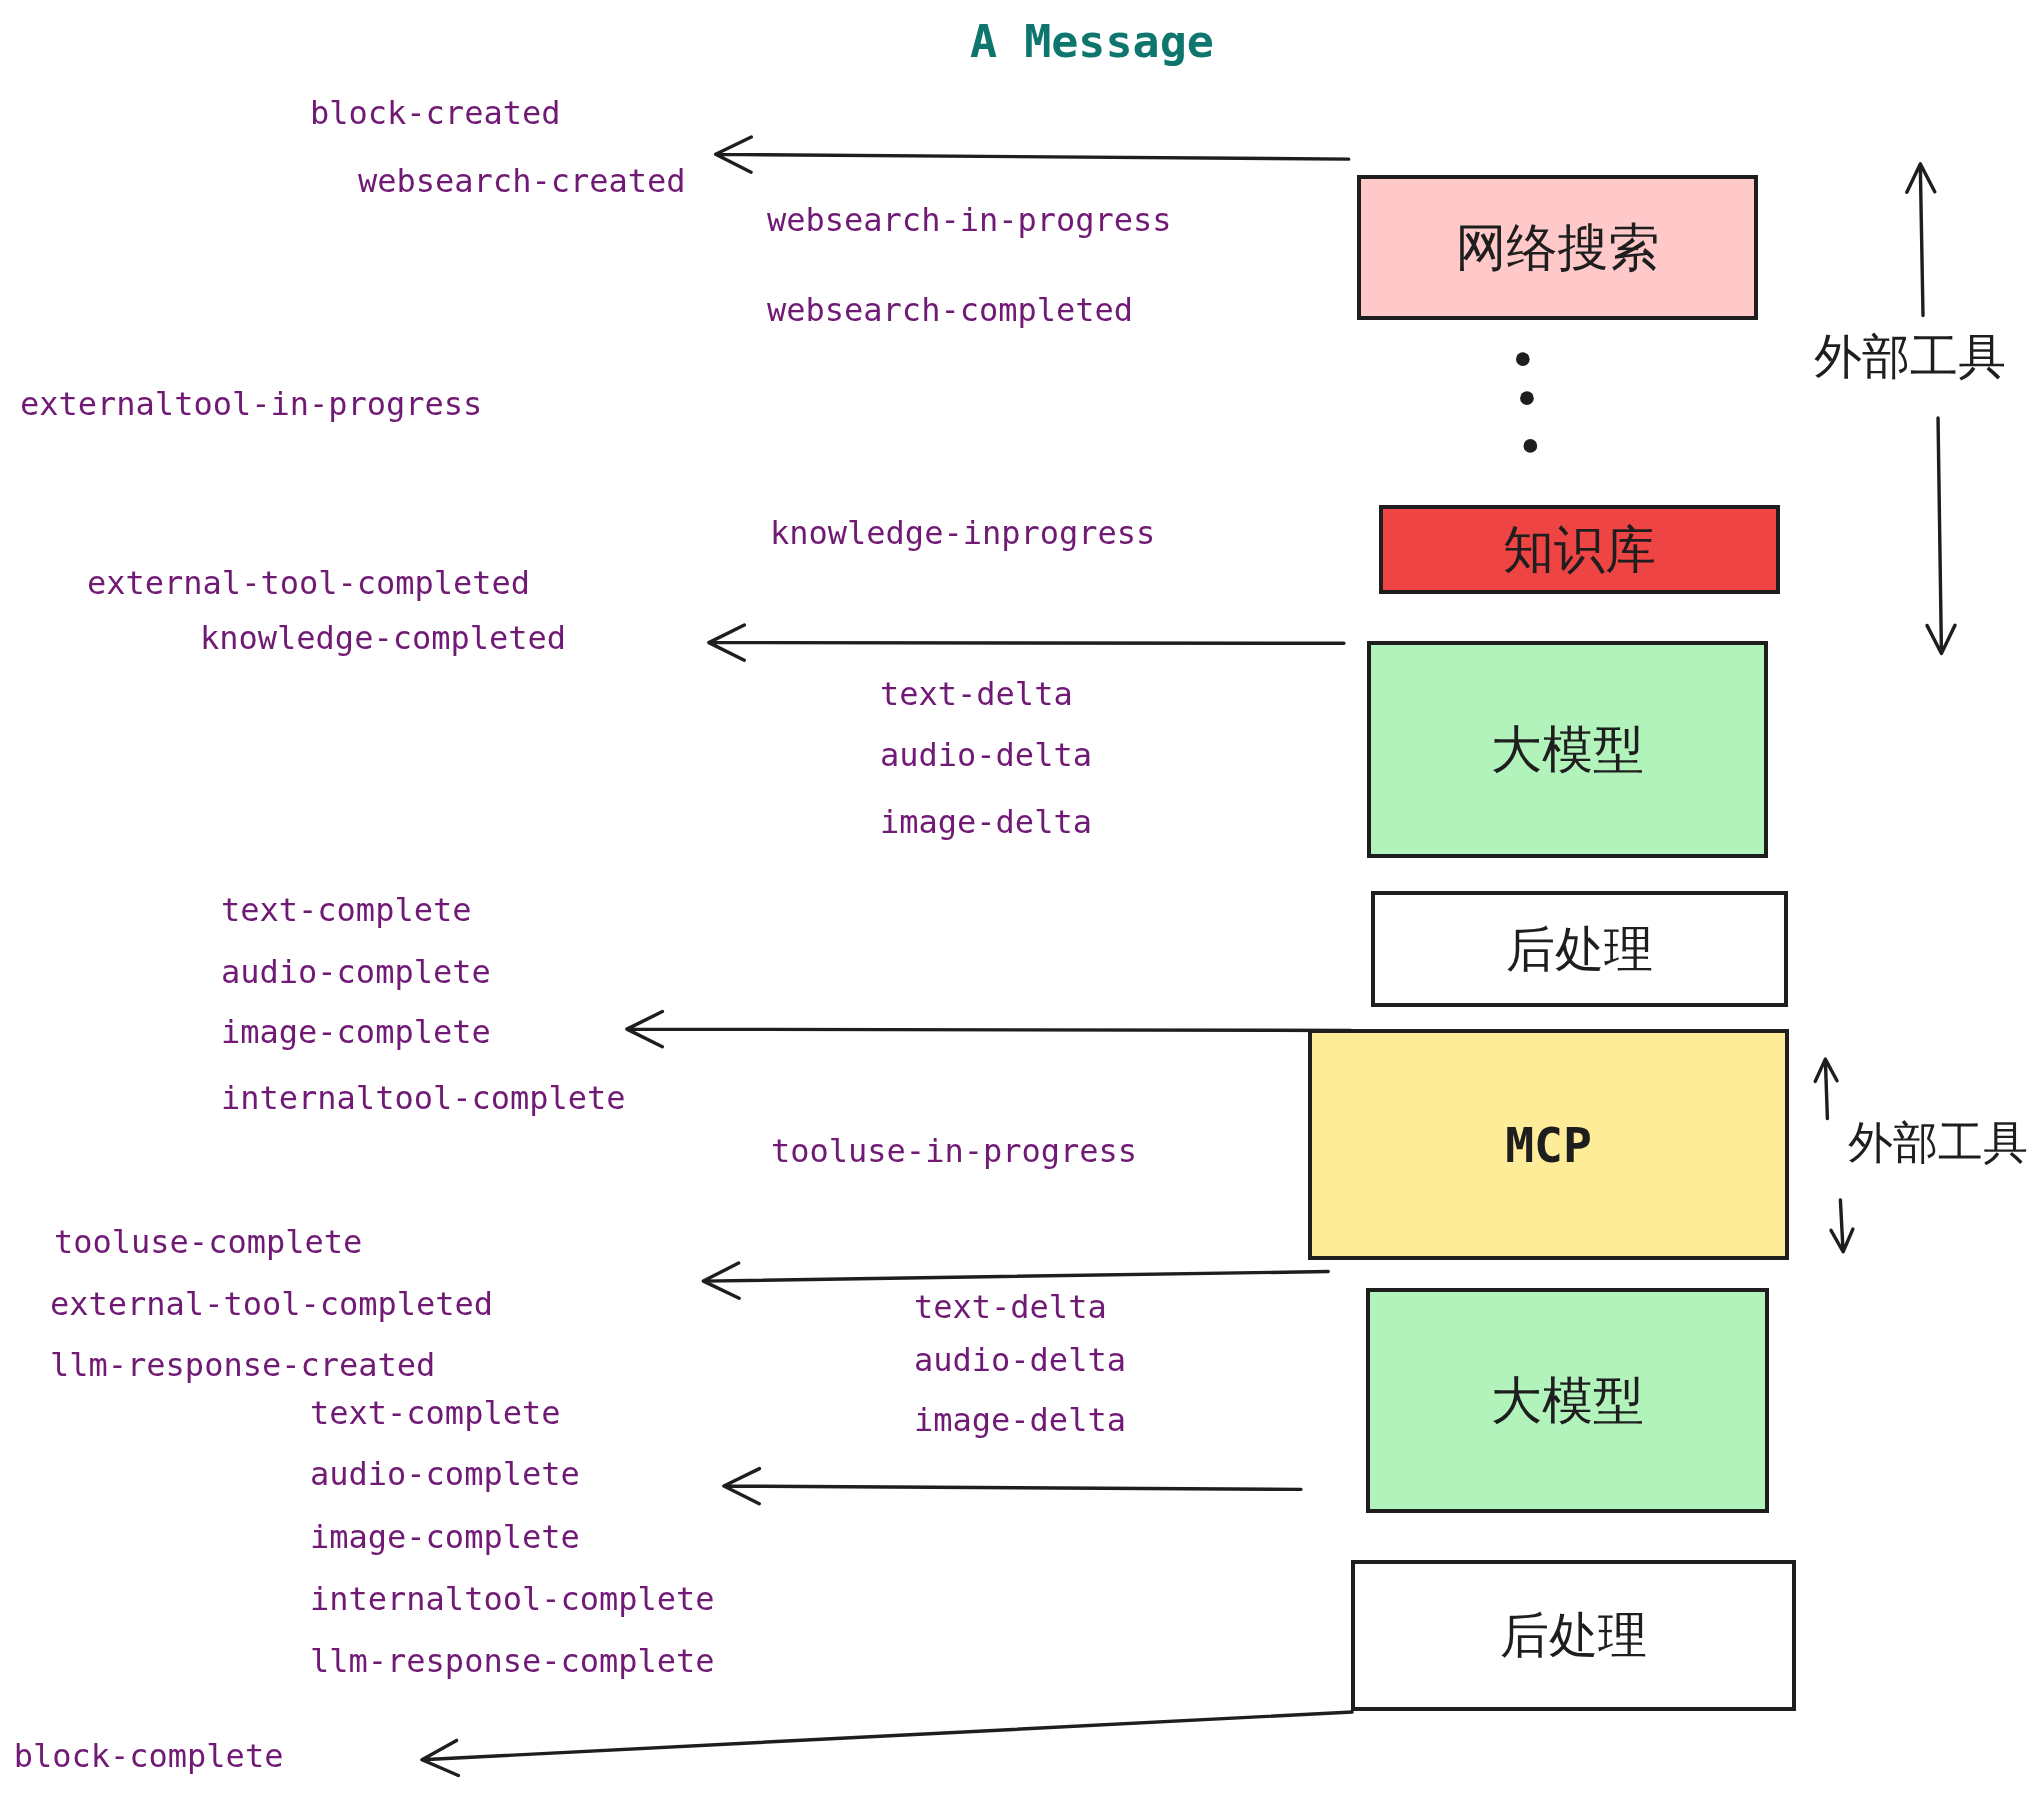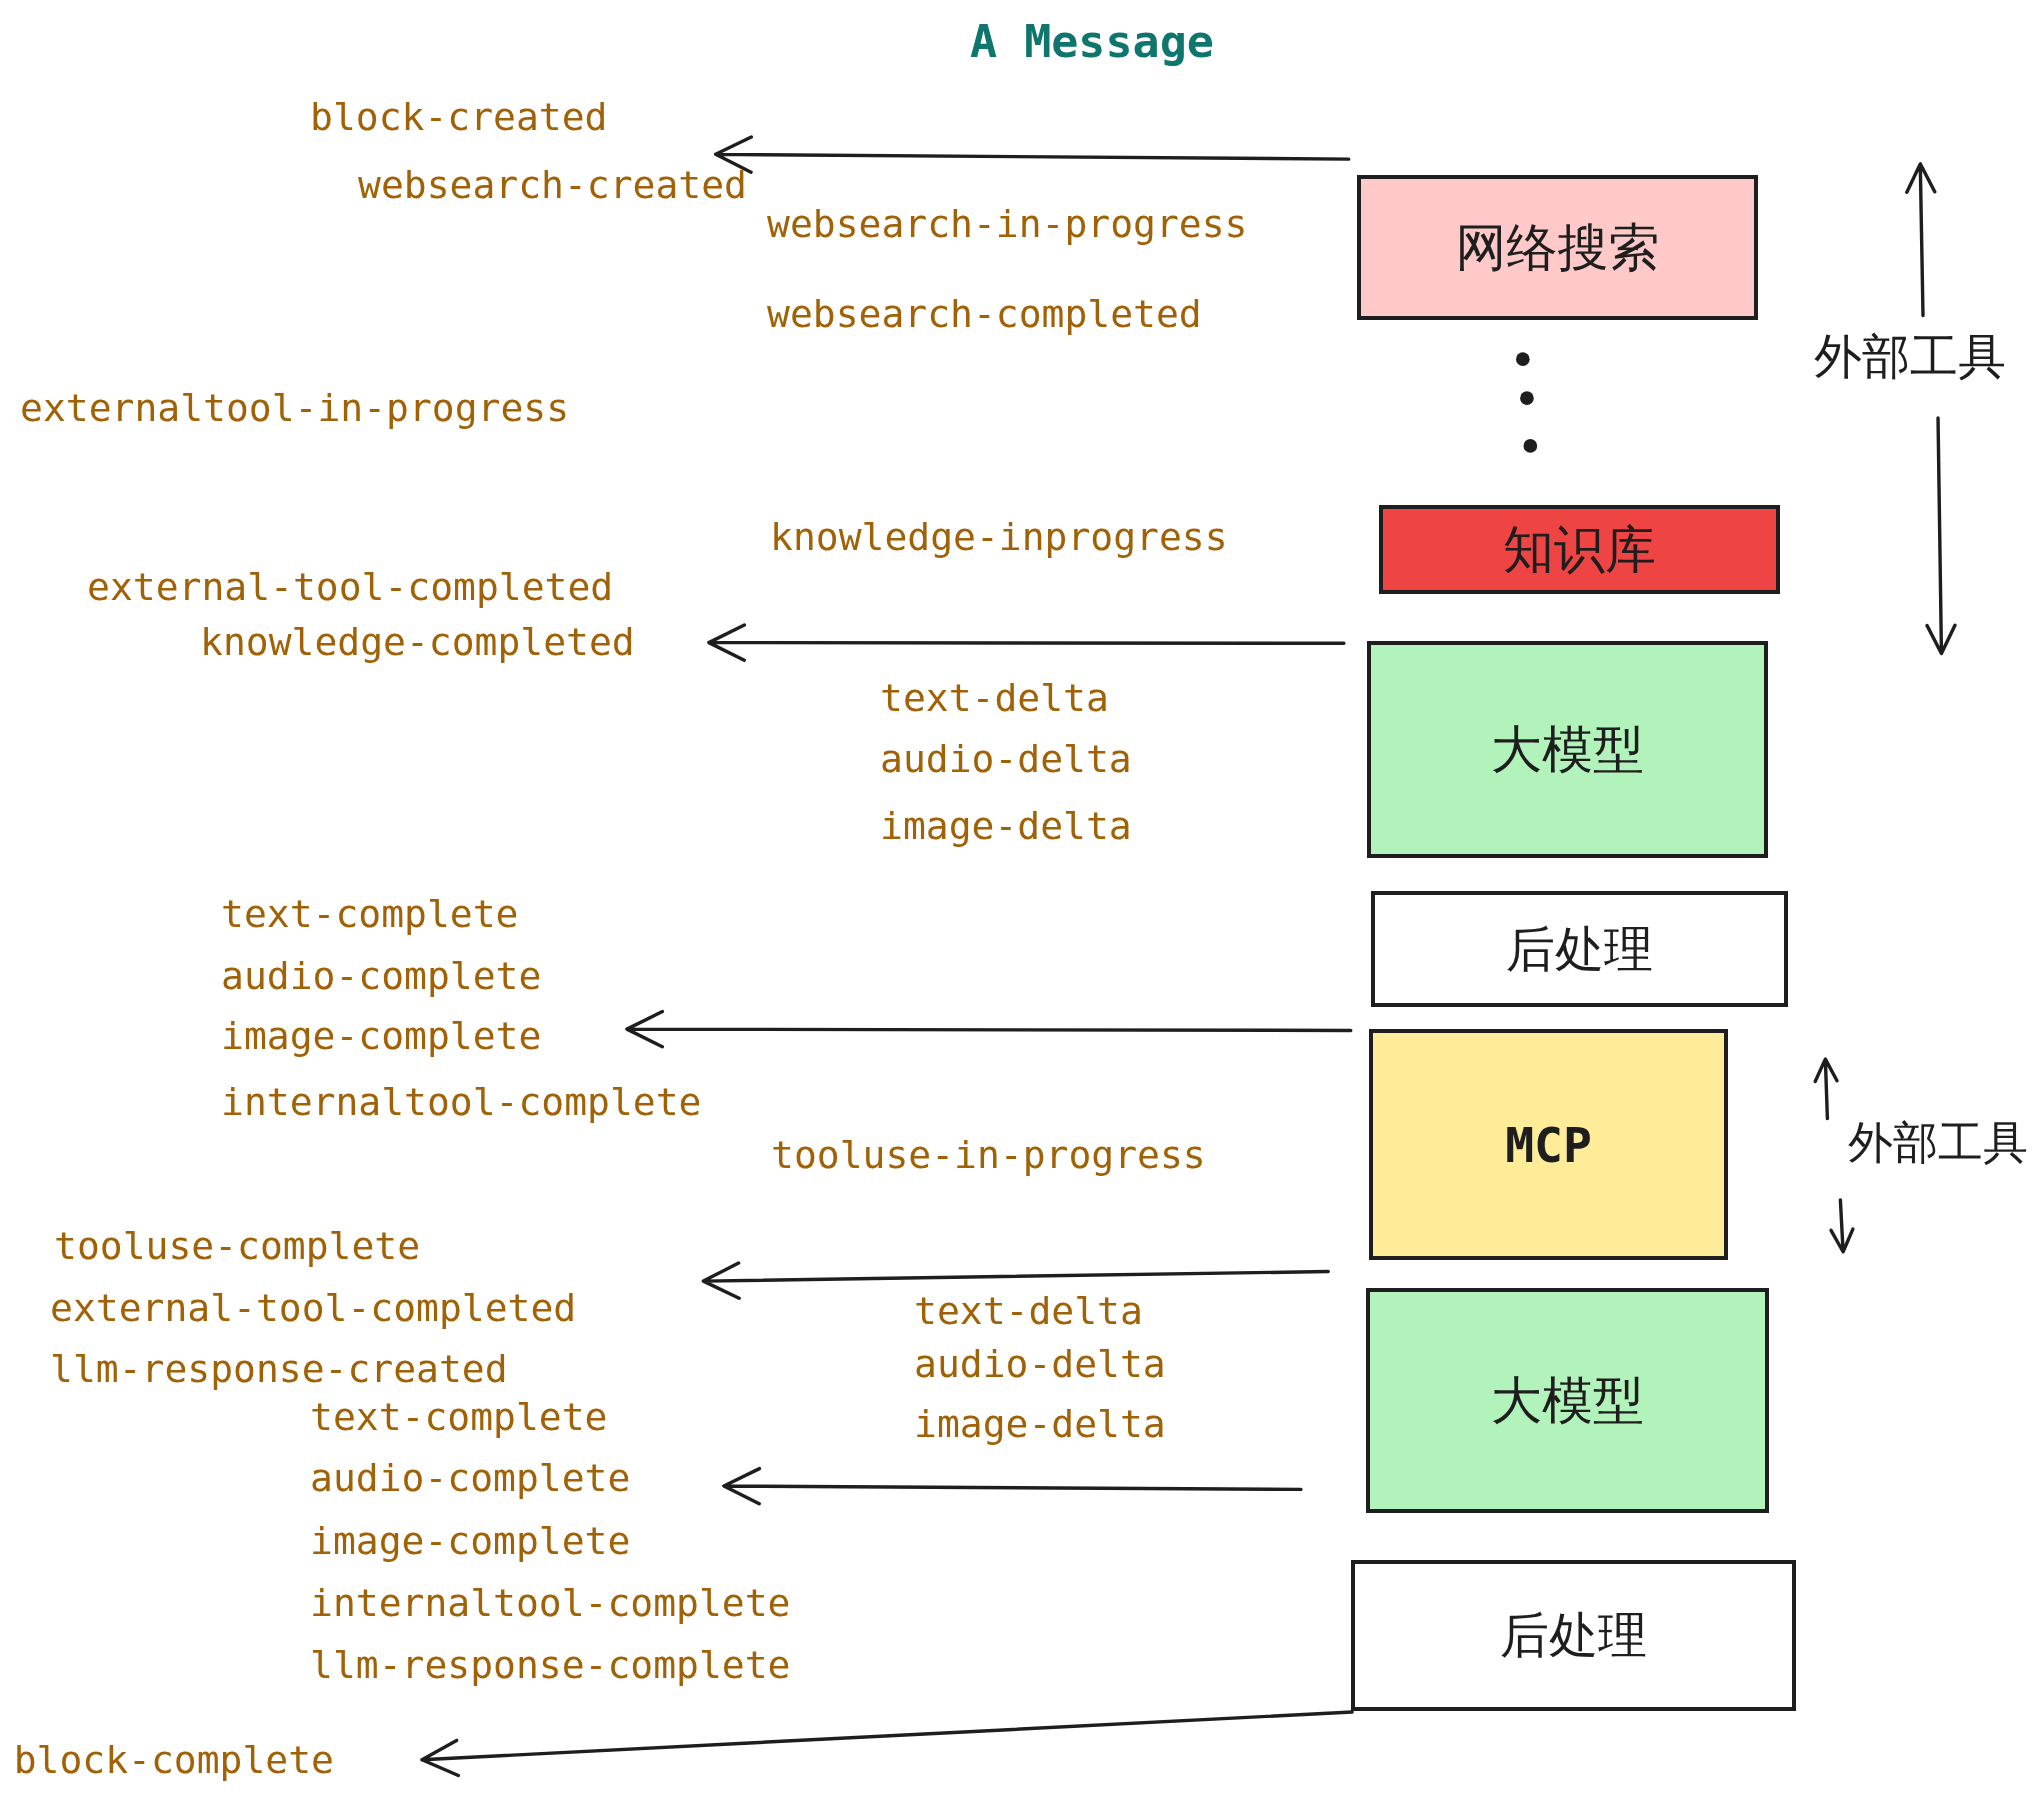--- a/index.html
+++ b/index.html
@@ -14,23 +14,23 @@
     position:absolute;
     font-family:"DejaVu Sans Mono", monospace;
     font-weight:bold;
     color:#0f766e;
     line-height:1;
     white-space:pre;
   }
   .event-label{
     position:absolute;
     font-family:"DejaVu Sans Mono", monospace;
-    font-size:38px;
+    font-size:32px;
     line-height:1.12;
-    color:#a16207;
+    color:#701a75;
     white-space:pre;
     font-weight:500;
   }
   .box{
     position:absolute;
     box-sizing:border-box;
     border:4.1px solid #1e1e1e;
     display:flex;
     align-items:center;
     justify-content:center;
@@ -87,21 +87,21 @@
       </div>
       <div class="box" style="left: 1363px; top: 505px; width: 401px; height: 89px; background: #ef4444; margin-left: 16px;">
         <span class="box-label" style="font-size: 51px;">知识库</span>
       </div>
       <div class="box" style="left: 1367px; top: 641px; width: 401px; height: 217px; background: rgb(178, 242, 187);">
         <span class="box-label" style="font-size: 51px;">大模型</span>
       </div>
       <div class="box" style="left: 1371px; top: 891px; width: 417px; height: 116px; background: rgb(255, 255, 255);">
         <span class="box-label" style="font-size: 49px;">后处理</span>
       </div>
-      <div class="box" style="left: 1369px; top: 1029px; width: 359px; height: 231px; background: rgb(255, 236, 153);">
+      <div class="box" style="left: 1308px; top: 1029px; width: 481px; height: 231px; background: rgb(255, 236, 153);">
         <span class="box-label mono" style="font-size: 48px;">MCP</span>
       </div>
       <div class="box" style="left: 1366px; top: 1288px; width: 403px; height: 225px; background: rgb(178, 242, 187);">
         <span class="box-label" style="font-size: 51px;">大模型</span>
       </div>
       <div class="box" style="left: 1351px; top: 1560px; width: 445px; height: 151px; background: rgb(255, 255, 255);">
         <span class="box-label" style="font-size: 49px;">后处理</span>
       </div>
     </div>
   <div id="events">

